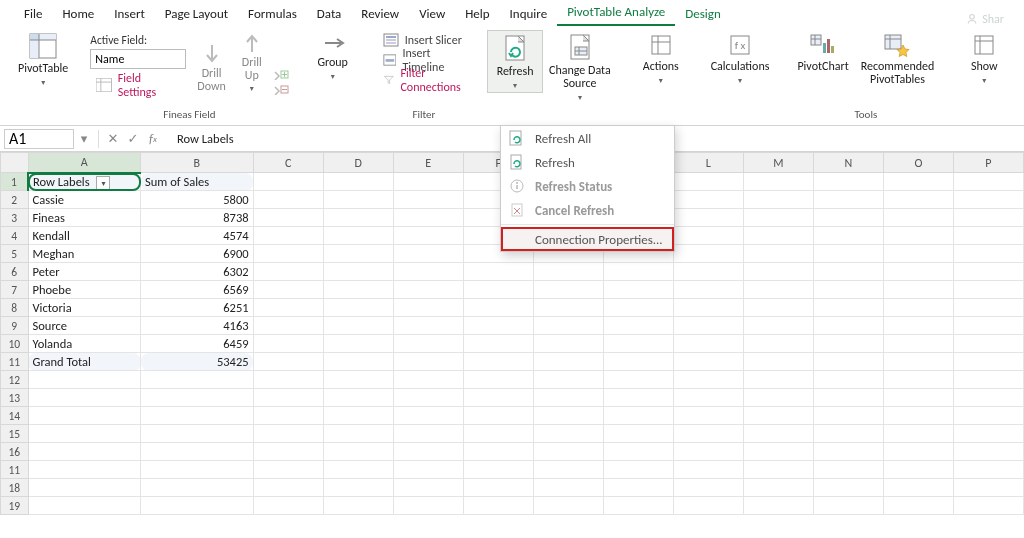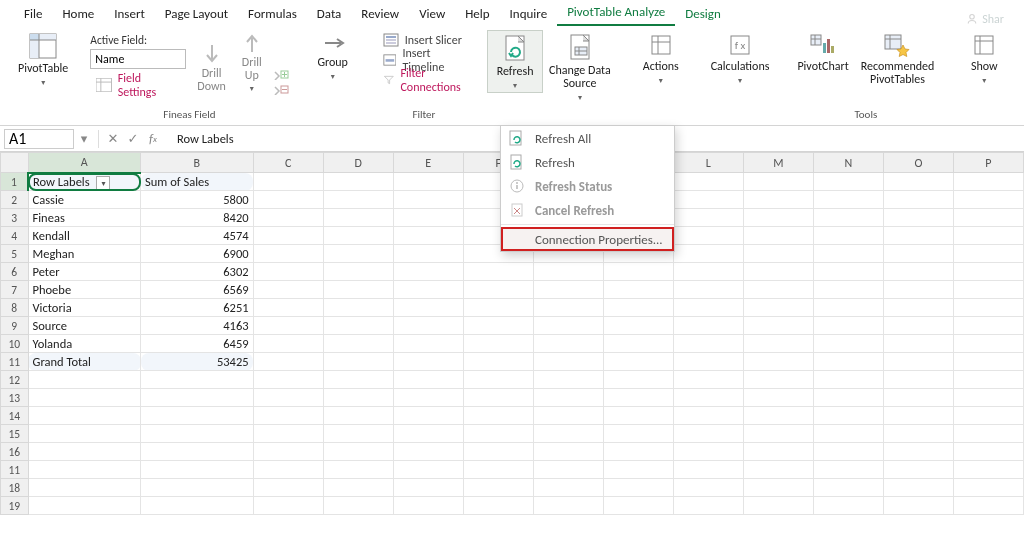--- a/index.html
+++ b/index.html
@@ -393,21 +393,21 @@
           <td></td>
           <td></td>
           <td></td>
           <td></td>
           <td></td>
           <td></td>
         </tr>
   <tr>
           <td class="rowhdr">3</td>
           <td>Fineas</td>
-          <td class="num">8420</td>
+          <td class="num">8738</td>
           <td></td>
           <td></td>
           <td></td>
           <td></td>
           <td></td>
           <td></td>
           <td></td>
           <td></td>
           <td></td>
           <td></td>

